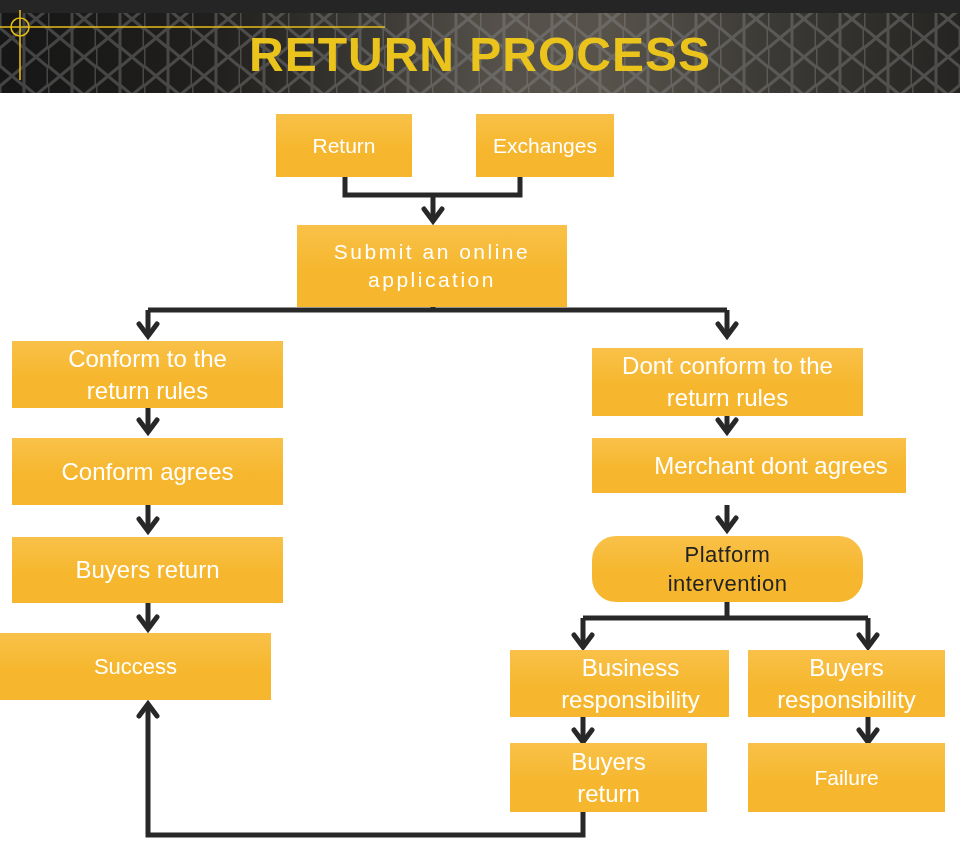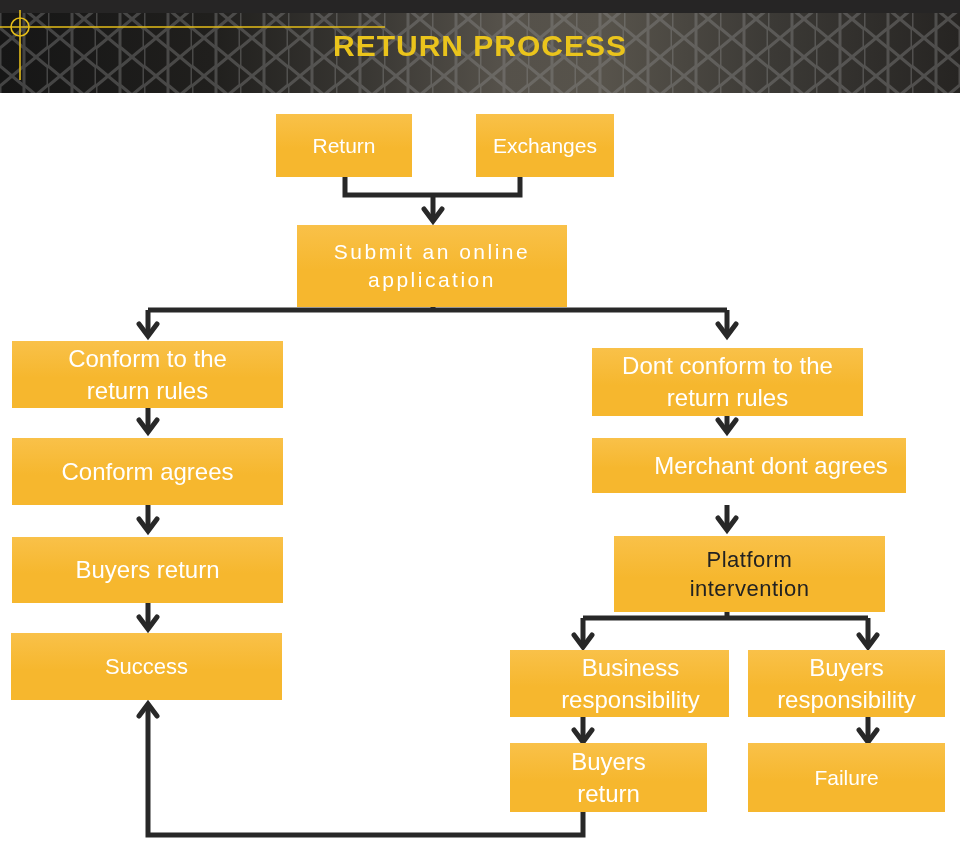--- a/index.html
+++ b/index.html
@@ -9,41 +9,41 @@
     overflow:hidden;
   }
   
   .banner{
     position:absolute;left:0;top:0;width:960px;height:93px;
     background:linear-gradient(90deg,#161616 0%,#201f1d 22%,#393733 38%,#55514a 52%,#57534b 63%,#3c3a36 80%,#262422 100%);
   }
   .banner-svg{position:absolute;left:0;top:0;}
   .banner-title{
     position:absolute;left:0;top:31px;width:960px;text-align:center;
-    font-size:30px;font-weight:600;letter-spacing:1px;
+    font-size:48px;font-weight:600;letter-spacing:1px;
     color:var(--title-color,#eac41c);line-height:1;
   }
   
   .node{
     position:absolute;display:flex;align-items:center;justify-content:center;
     background:linear-gradient(180deg,#f9c149 0%,var(--box-fill,#f6b72e) 55%);
     color:var(--box-text,#ffffff);
     font-size:24px;text-align:center;line-height:1.32;
     white-space:pre-line;
   }
   .n-return{left:276px;top:114px;width:136px;height:63px;font-size:21px;}
   .n-exchanges{left:476px;top:114px;width:138px;height:63px;font-size:21px;}
   .n-submit{left:297px;top:225px;width:270px;height:82px;font-size:21px;letter-spacing:2.5px;}
   .n-conform{left:12px;top:341px;width:271px;height:67px;}
   .n-merchant-agrees{left:12px;top:438px;width:271px;height:67px;}
   .n-buyers-return-left{left:12px;top:537px;width:271px;height:66px;}
-  .n-success{left:11px;top:633px;width:271px;height:67px;font-size:22px;}
+  .n-success{left:0;top:633px;width:271px;height:67px;font-size:22px;}
   .n-dont-conform{left:592px;top:348px;width:271px;height:68px;}
   .n-merchant-dont-agrees{left:592px;top:438px;width:270px;height:55px;padding-left:44px;}
-  .n-platform{left:614px;top:536px;width:271px;height:76px;font-size:22px;letter-spacing:0.5px;color:var(--dark-text,#222222);}
+  .n-platform{left:592px;top:536px;width:271px;height:66px;font-size:22px;letter-spacing:0.5px;color:var(--dark-text,#222222);border-radius:24px;}
   .n-business-resp{left:510px;top:650px;width:197px;height:67px;padding-left:22px;}
   .n-buyers-resp{left:748px;top:650px;width:197px;height:67px;}
   .n-buyers-return-bottom{left:510px;top:743px;width:197px;height:69px;}
   .n-failure{left:748px;top:743px;width:197px;height:69px;font-size:21px;}
   
   .wires{position:absolute;left:0;top:0;pointer-events:none;}
   .wires path{fill:none;stroke:var(--line-color,#282828);stroke-width:5;}
   .wires path.chev{stroke-linecap:round;stroke-linejoin:miter;}
 </style>
 </head>

